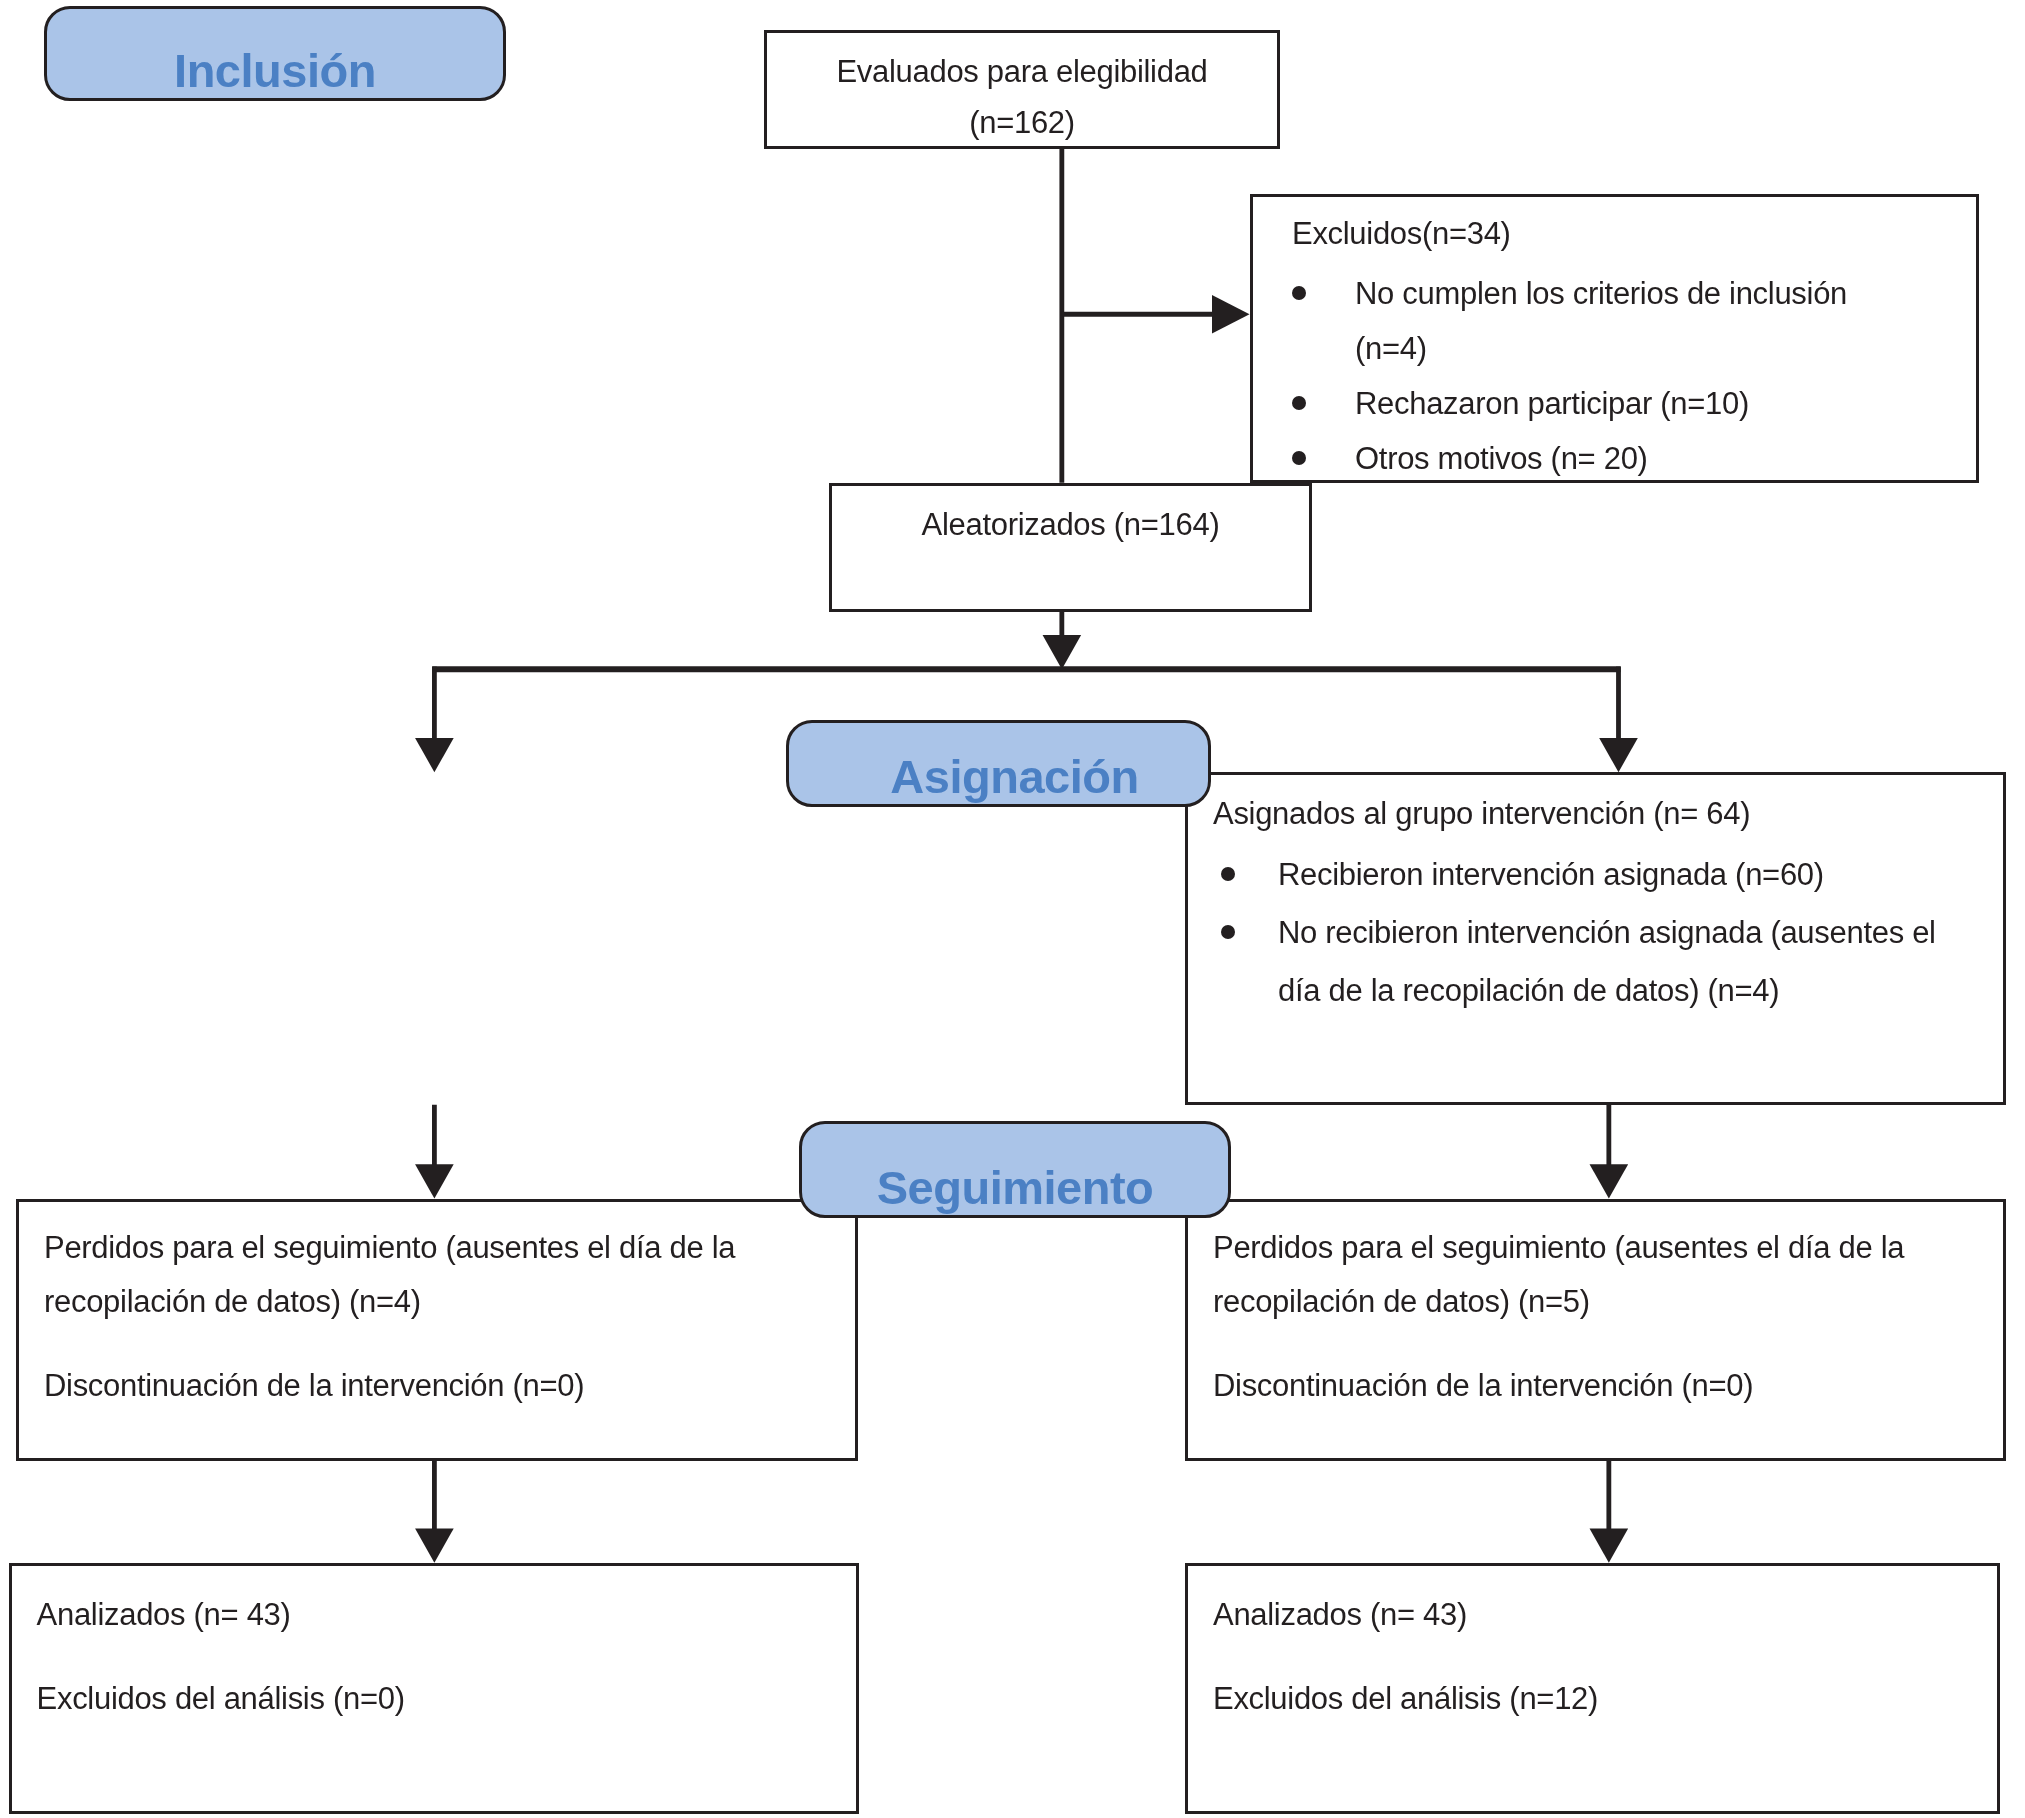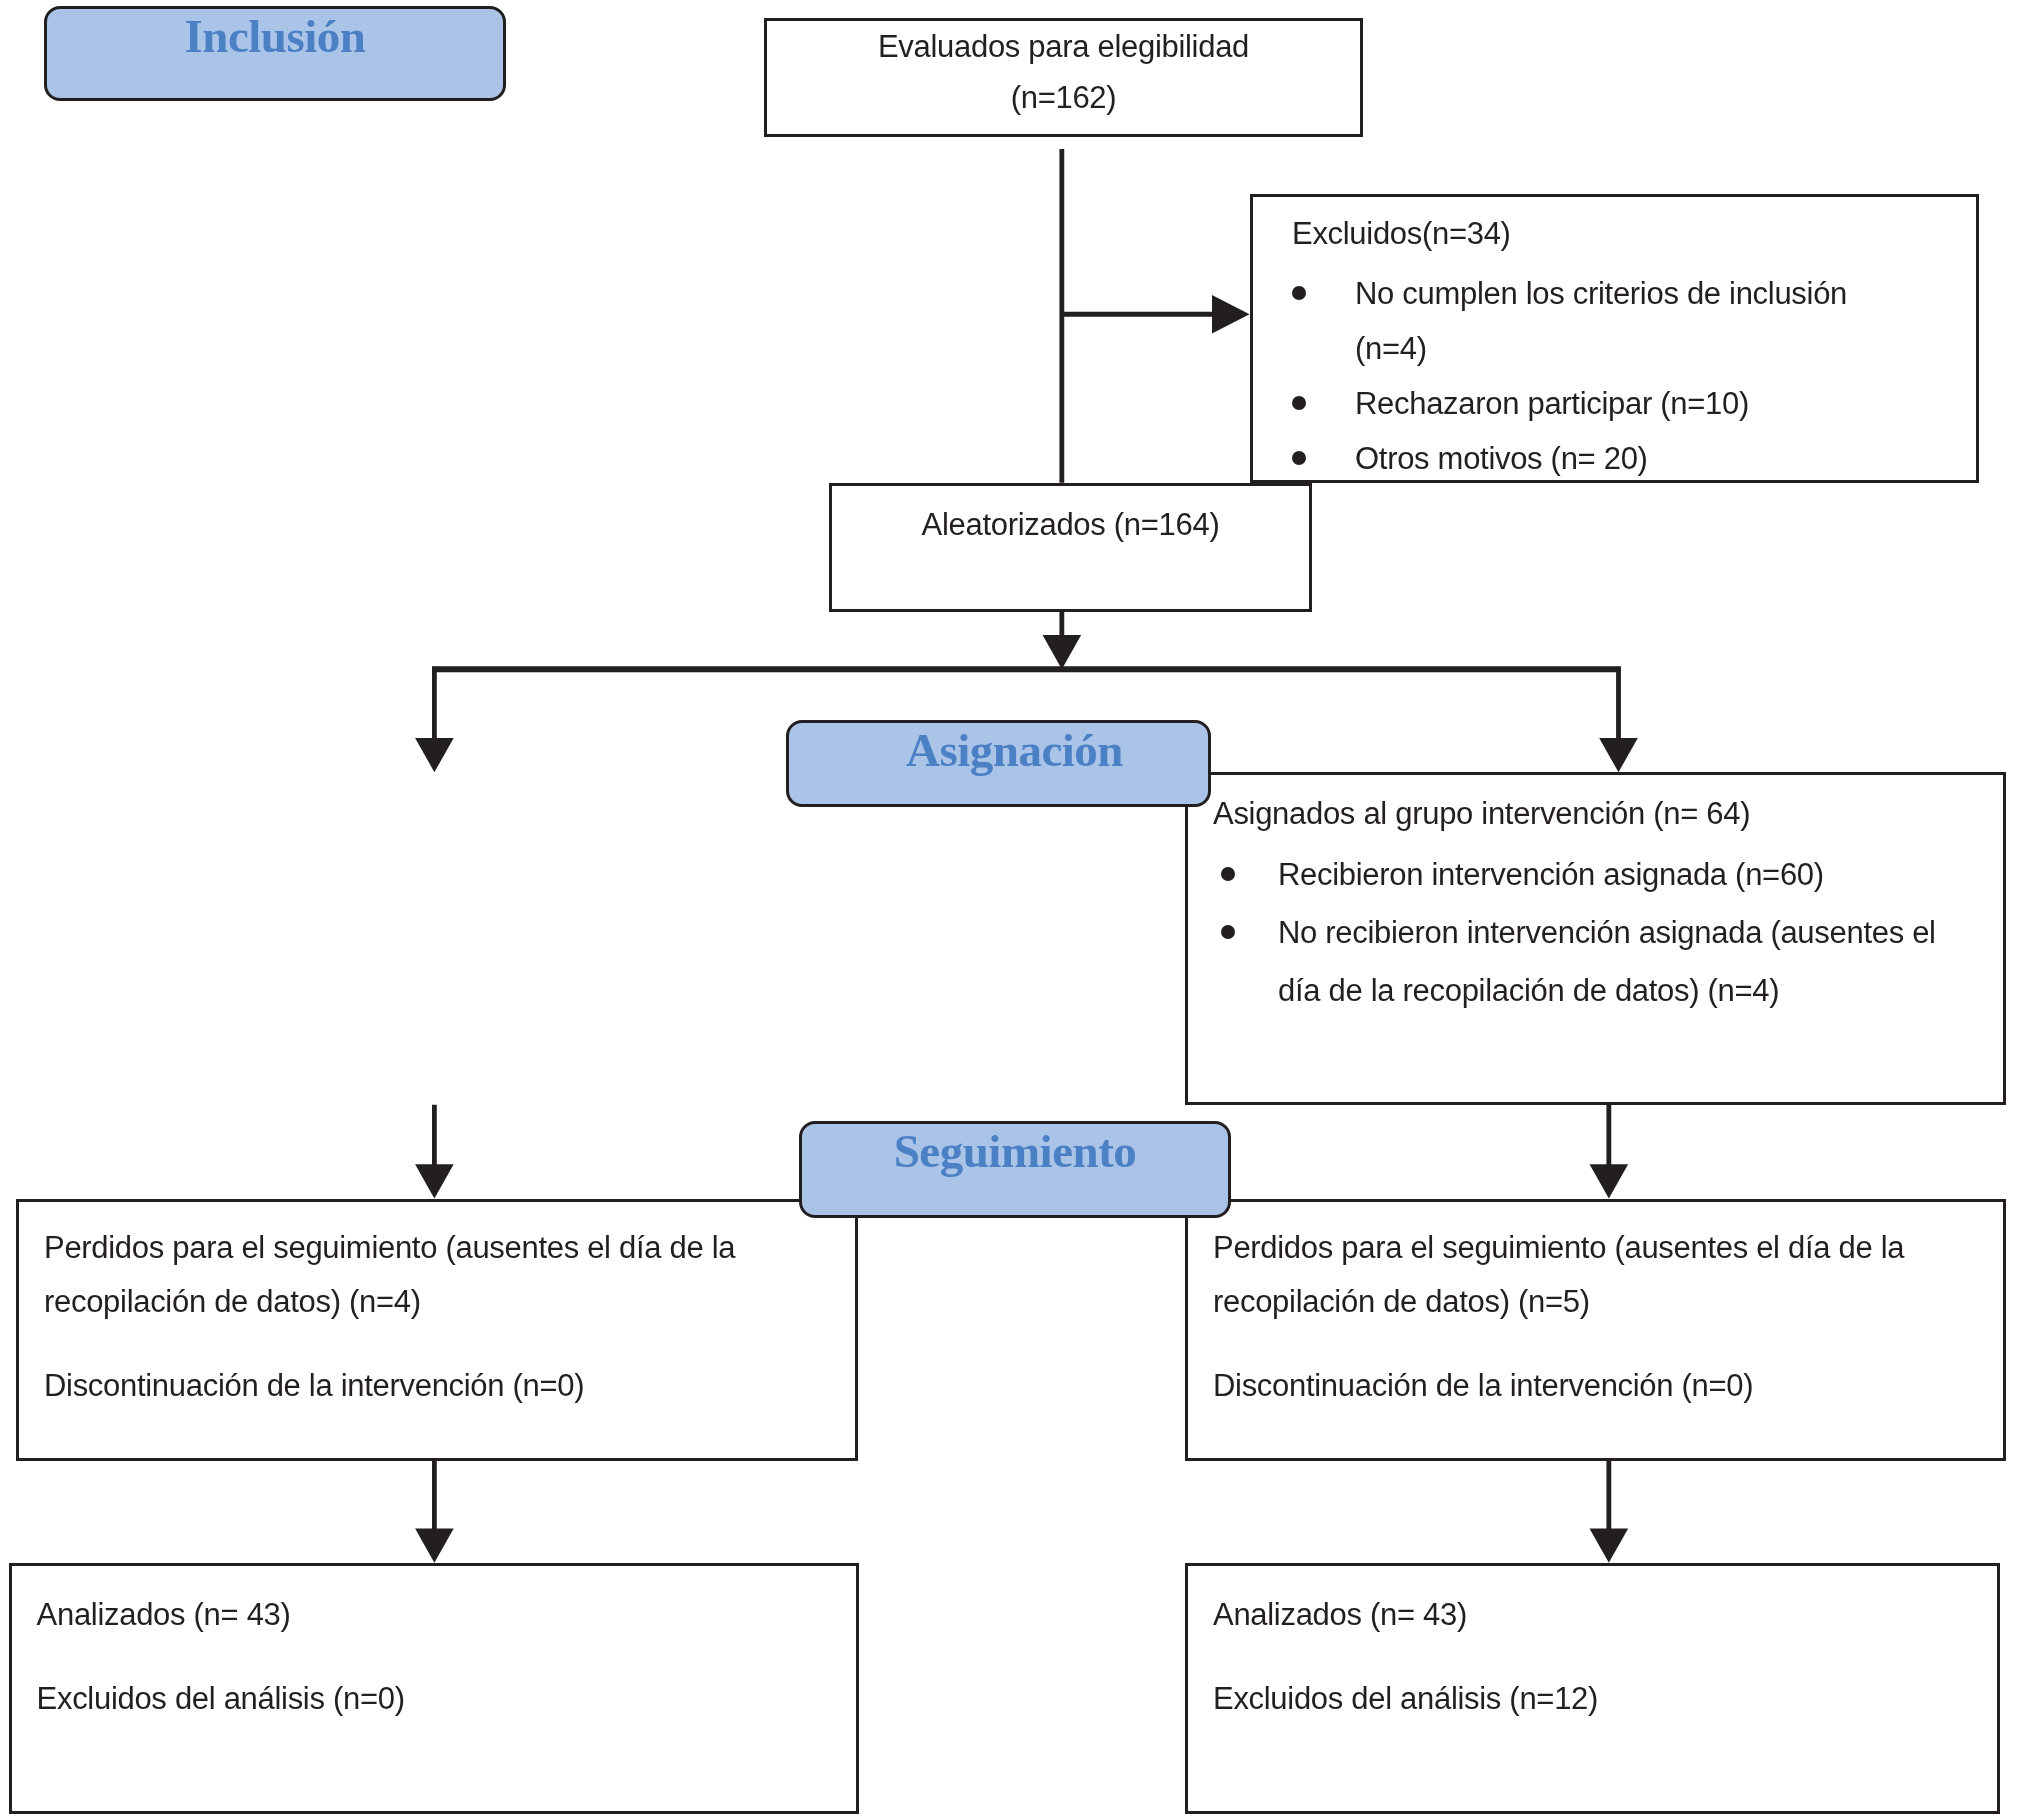--- a/index.html
+++ b/index.html
@@ -17,42 +17,41 @@
     border:3.2px solid #231f20;
     box-sizing:border-box;
     font-size:31px;
     letter-spacing:-0.3px;
     line-height:56px;
   }
   .pill{
     position:absolute;
     background:#aac4e8;
     border:3.8px solid #231f20;
-    border-radius:16px;
+    border-radius:26px;
     box-sizing:border-box;
-    display:flex;align-items:flex-start;justify-content:center;
+    display:flex;align-items:flex-end;justify-content:center;
     color:#4b80c4;
     font-weight:bold;
     font-size:47px;
     letter-spacing:-0.5px;
-    font-family:Liberation Serif, serif;
   }
   .center-text{text-align:center;}
   .box p{margin:0;}
   .box ul{list-style:none;margin:0;padding:0;}
   .box li{position:relative;}
   .box li::before{
     content:"";
     position:absolute;
     width:14px;height:14px;border-radius:50%;
     background:#231f20;
     top:20.4px;
   }
   
-  #eligibility{left:764px;top:18px;width:599px;height:119px;line-height:51px;}
+  #eligibility{left:764px;top:30px;width:516px;height:119px;padding-top:13px;line-height:51px;}
   
   #excluded{left:1250px;top:194px;width:729px;height:289px;padding:8.6px 113px 0 39px;line-height:56px;}
   #excluded ul{margin-top:4.3px;}
   #excluded li{padding-left:63px;line-height:55px;}
   #excluded li::before{left:0;}
   
   #randomized{left:829px;top:483px;width:483px;height:129px;padding-top:10.7px;}
   
   .group-box{padding:9.7px 64px 0 25px;}
   .group-box ul{margin-top:3.2px;}

